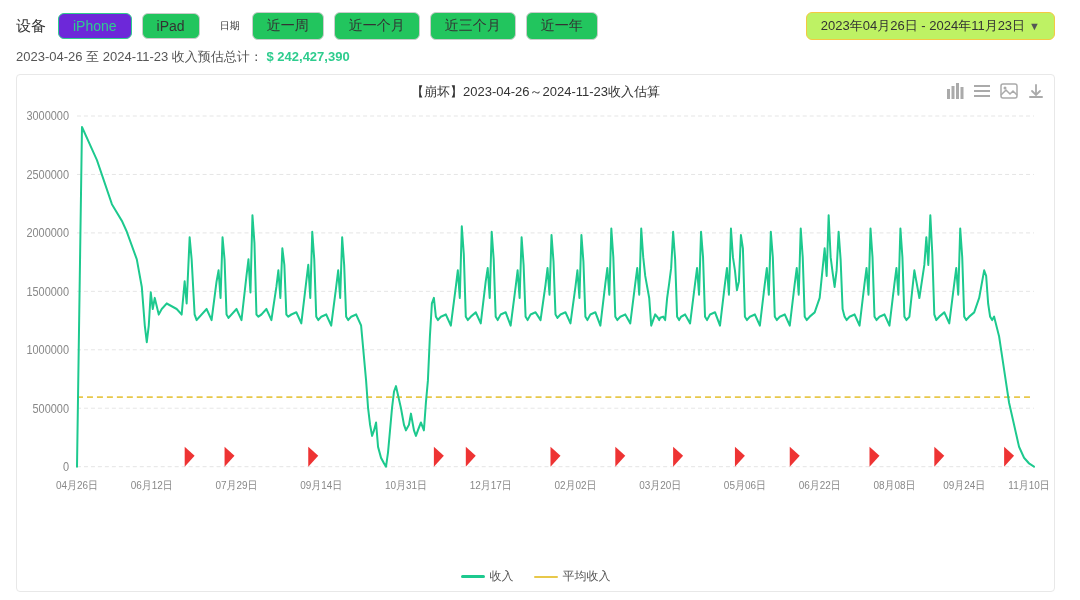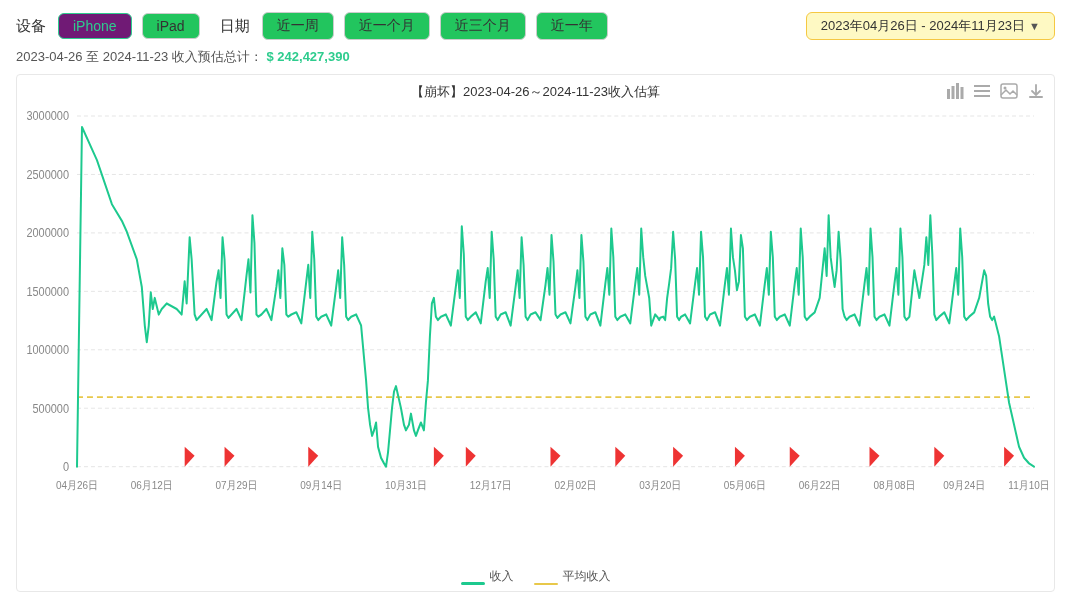--- a/index.html
+++ b/index.html
@@ -38,34 +38,34 @@
       border-radius: 6px;
       border: 1.5px solid #ccc;
       background: #22c55e;
       font-size: 14px;
       color: #333;
       cursor: pointer;
     }
     .btn.active {
       border-color: #2ecc8e;
       color: #2ecc8e;
-      background: #701a75;
+      background: #6d28d9;
     }
     .divider-label {
-      font-size: 15px;
+      font-size: 10px;
       font-weight: 500;
       color: #333;
       margin-left: 10px;
       margin-right: 2px;
     }
     .date-range-btn {
       padding: 4px 14px;
       border-radius: 6px;
       border: 1.5px solid #f5c842;
-      background: #fef9c3;
+      background: #bef264;
       font-size: 13px;
       color: #333;
       cursor: pointer;
       display: flex;
       align-items: center;
       gap: 4px;
       margin-left: auto;
     }
     .date-range-btn .arrow { font-size: 11px; color: #555; }
     
@@ -126,21 +126,21 @@
     .legend {
       display: flex;
       justify-content: center;
       gap: 20px;
       padding: 4px 0 6px 0;
       font-size: 12px;
       color: #555;
     }
     .legend-item {
       display: flex;
-      align-items: flex-end;
+      align-items: center;
       gap: 5px;
     }
     .legend-color {
       width: 24px;
       height: 3px;
       border-radius: 2px;
     }
     
     .watermark {
       position: absolute;

